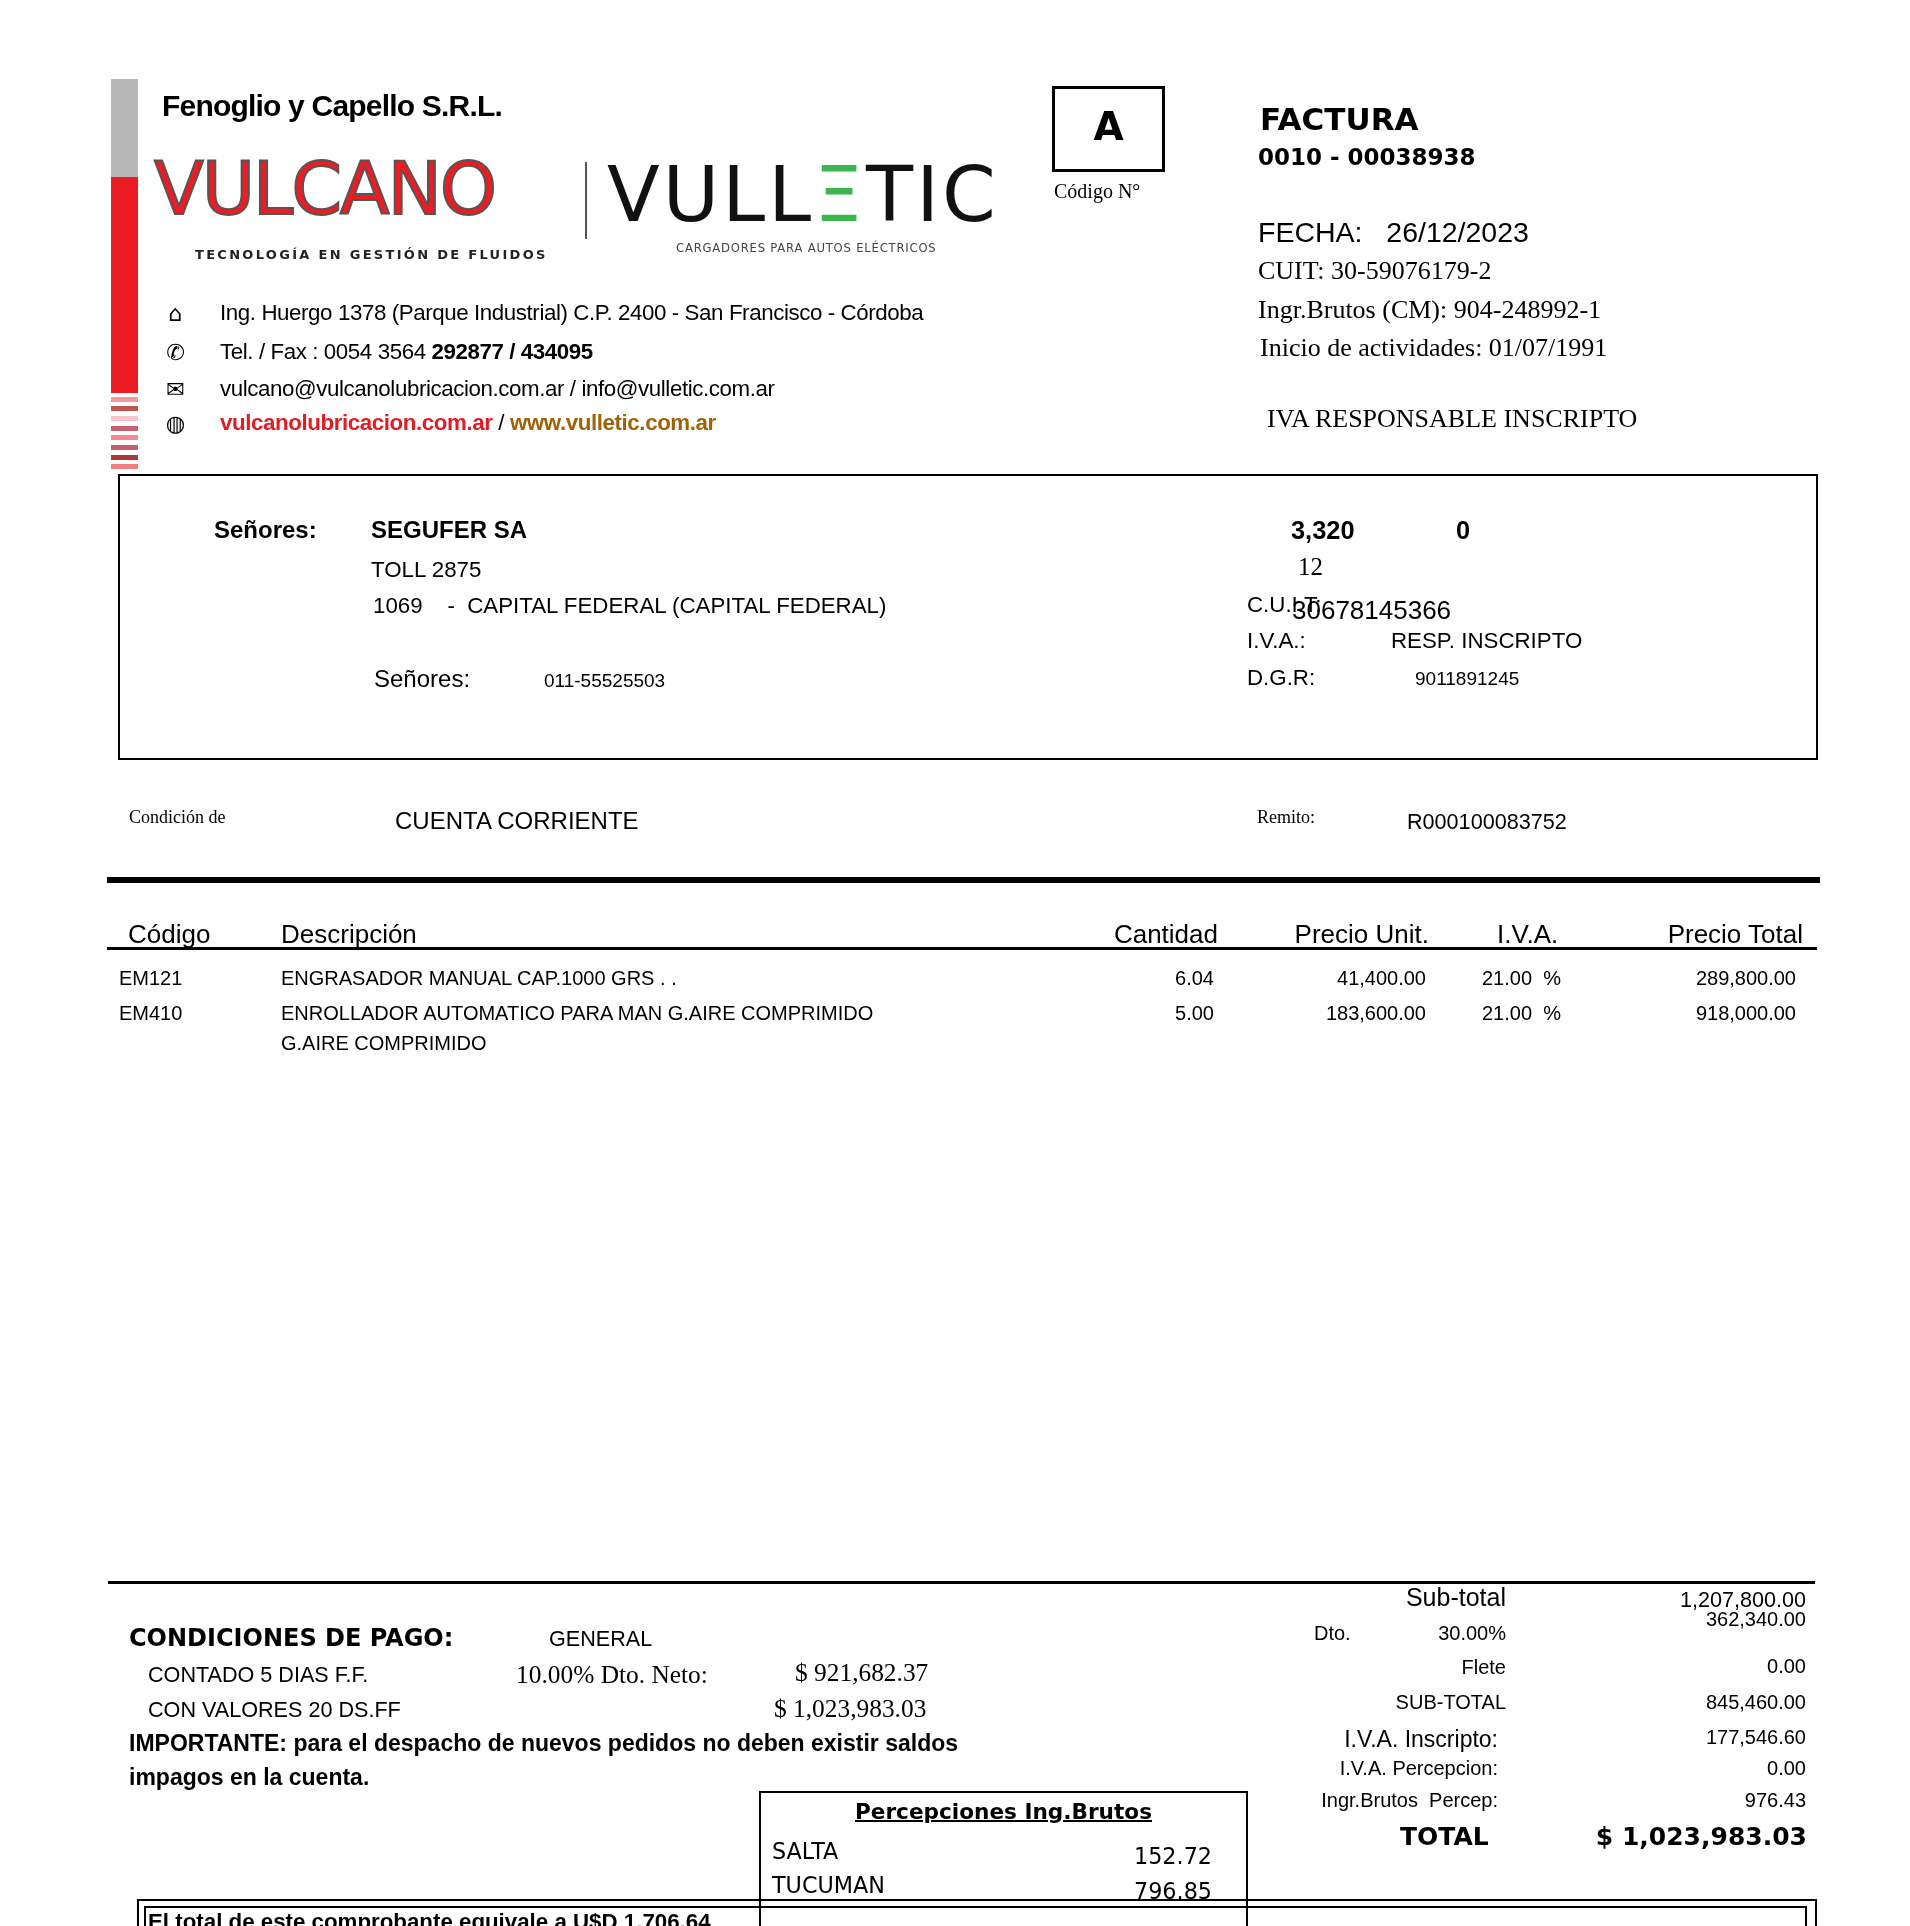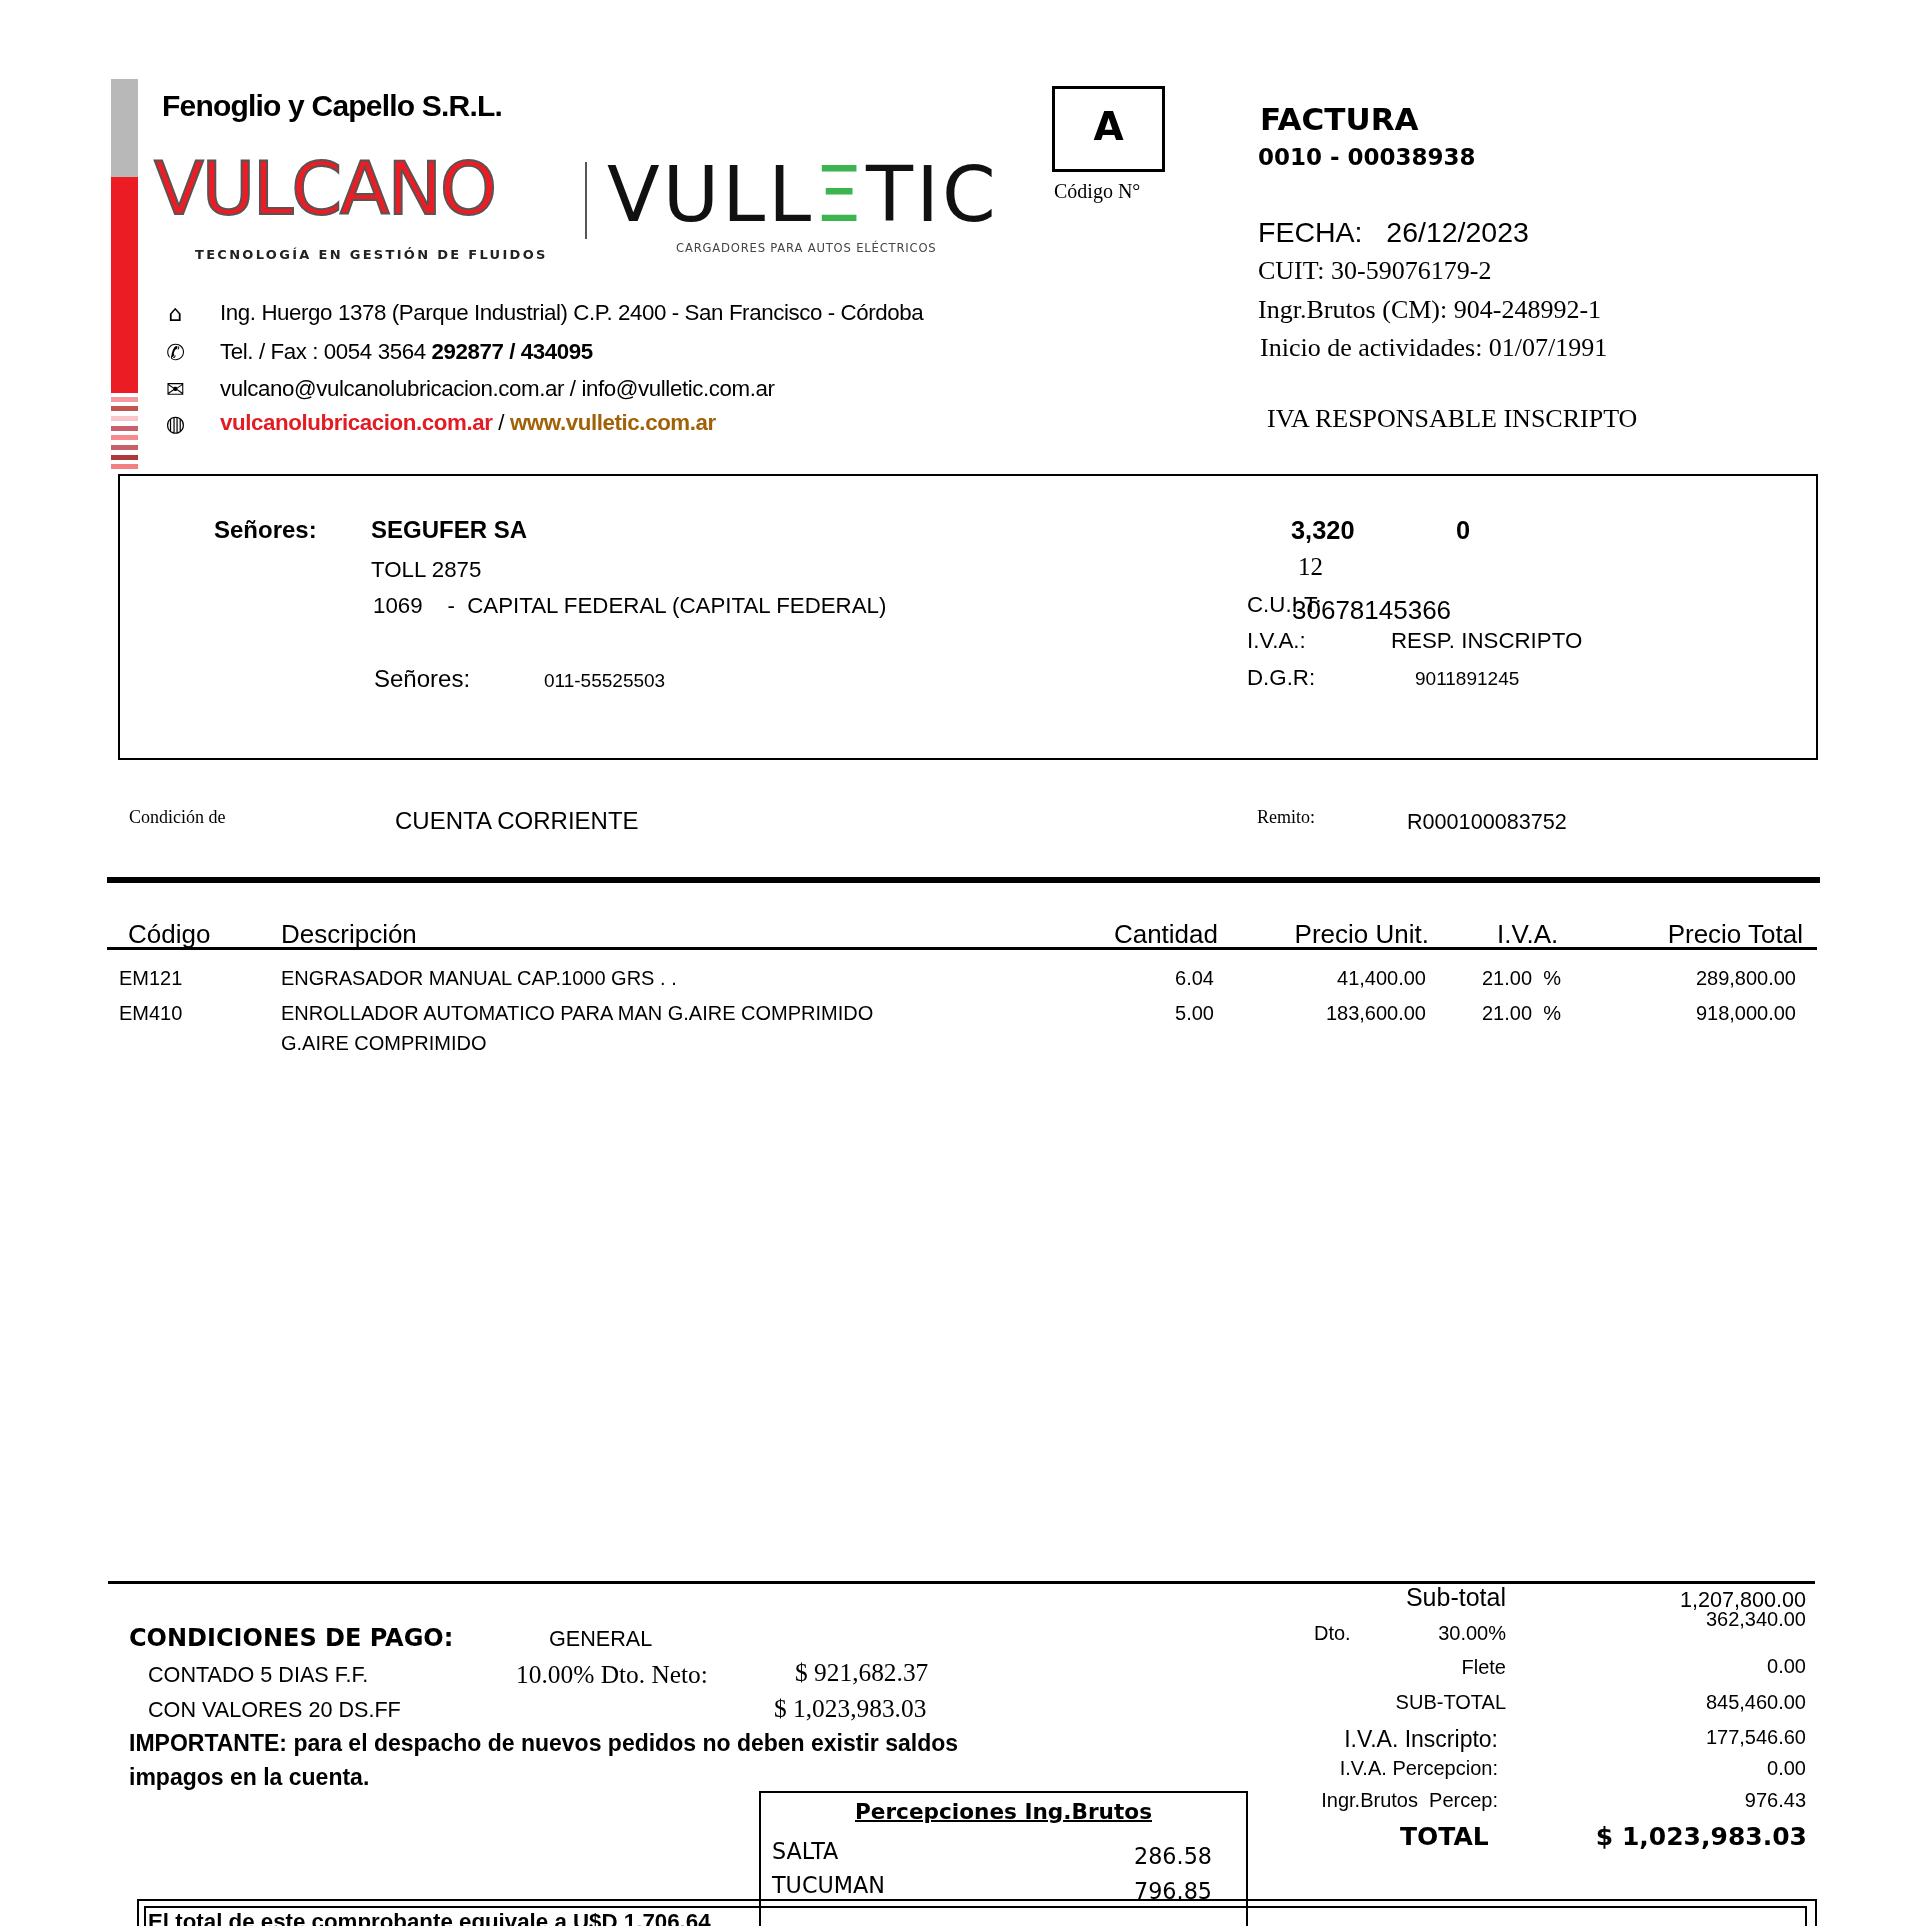--- a/index.html
+++ b/index.html
@@ -208,19 +208,19 @@
 </div>
 
 <div class="abs" id="usd-outer"></div>
 <div class="abs" id="usd-inner"></div>
 <div class="abs cond" id="usd-line1">El total de este comprobante equivale a U$D 1,706.64</div>
 
 <div class="abs" id="percep-box"></div>
 <div class="abs sans" id="percep-title">Percepciones Ing.Brutos</div>
 <div>
   <div class="abs sans percep-txt" style="left:772px; top:1838px;">SALTA</div>
-  <div class="abs sans percep-txt" style="left:1134px; top:1843px;">286.58</div>
+  <div class="abs sans percep-txt" style="left:1134px; top:1843px;">152.72</div>
 </div>
 <div>
   <div class="abs sans percep-txt" style="left:772px; top:1872px;">TUCUMAN</div>
   <div class="abs sans percep-txt" style="left:1134px; top:1878px;">796.85</div>
 </div>
 
 
 </body></html>

